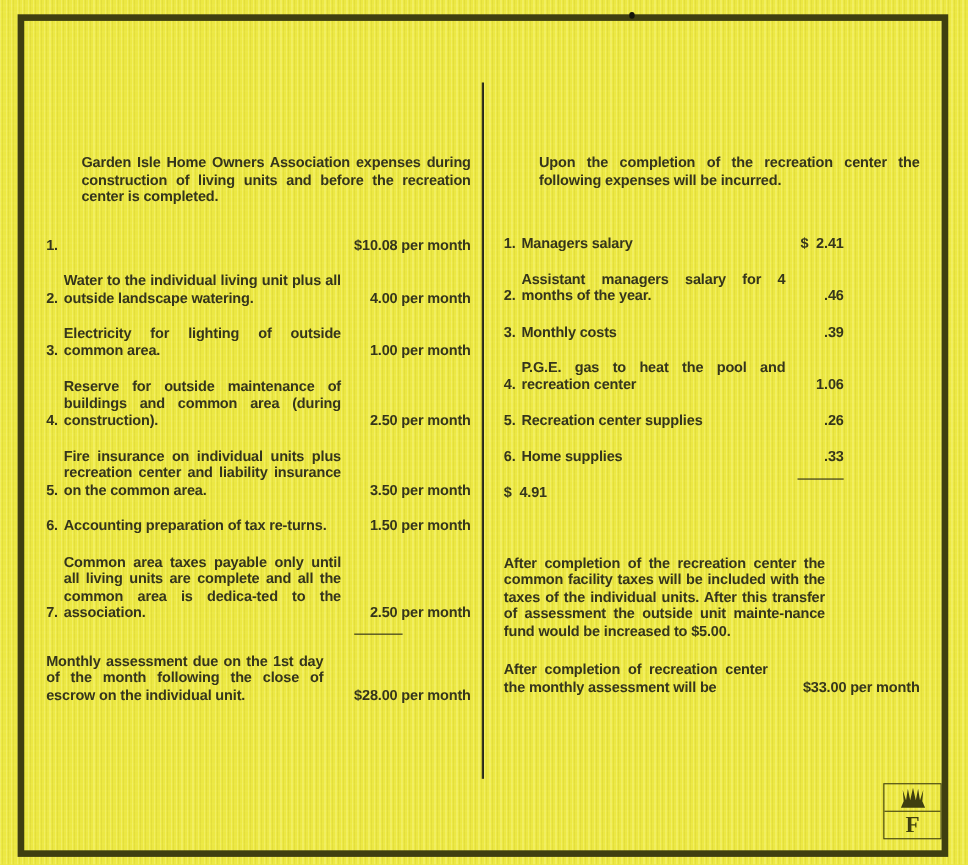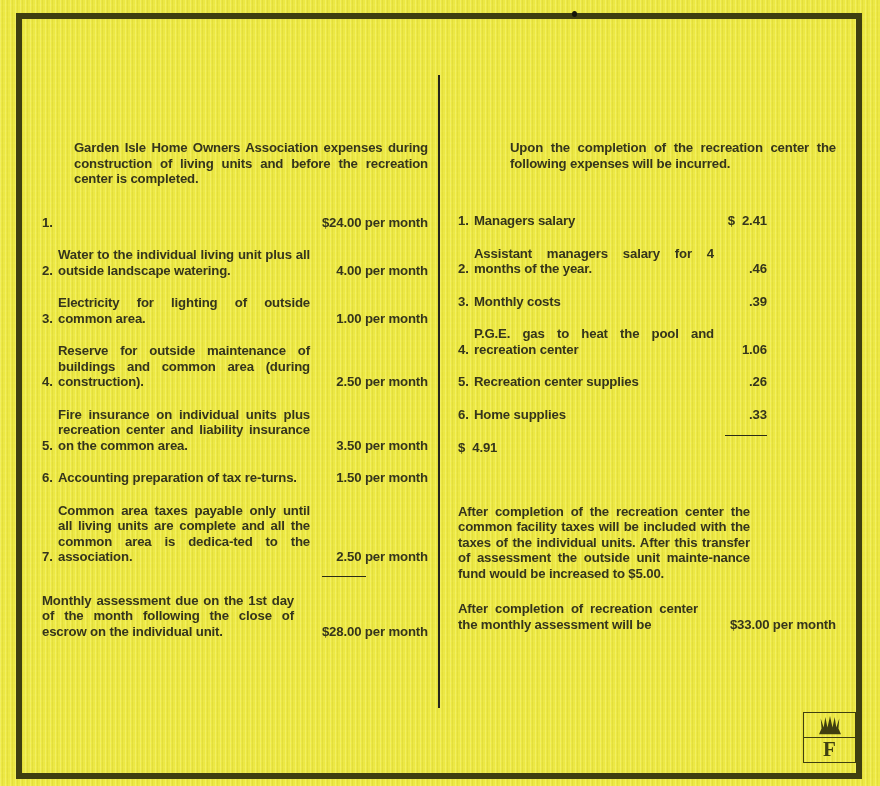--- a/index.html
+++ b/index.html
@@ -35,21 +35,21 @@
   }
   .divider{
     position:absolute;left:438px;top:75px;height:633px;width:2px;
     border-left:1.5px solid #26261a;border-right:1.5px solid #26261a;
   }
   .col{position:absolute;top:140px;}
   .col-left{left:42px;width:386px;}
   .col-right{left:458px;width:378px;}
   .heading{text-align:justify;padding-left:32px;}
   .col-left .heading{margin-bottom:28px;}
-  .col-right .heading{margin-bottom:42px;margin-left:20px;}
+  .col-right .heading{margin-bottom:42px;}
   .item{display:flex;align-items:flex-end;margin-bottom:17px;}
   .num{width:16px;flex:none;}
   .desc{flex:none;text-align:justify;}
   .col-left .desc{width:252px;}
   .col-right .desc{width:240px;}
   .val{flex:1;text-align:right;white-space:pre;}
   .col-right .item{width:309px;}
   .sum-line{
     height:0;border-top:1.6px solid #2b2b18;
   }
@@ -83,21 +83,21 @@
 <div class="page">
   <div class="frame"></div>
   <div class="speck"></div>
   <div class="divider"></div>
 
   <div class="col col-left">
     <div class="heading">Garden Isle Home Owners Association expenses during construction of living units and before the recreation center is completed.</div>
     <div>
         <div class="item">
           <span class="num">1.</span>
-          <span class="val">$24.00 per month</span>
+          <span class="val">$10.08 per month</span>
         </div>
         <div class="item">
           <span class="num">2.</span>
           <span class="desc">Water to the individual living unit plus all outside landscape watering.</span>
           <span class="val">4.00 per month</span>
         </div>
         <div class="item">
           <span class="num">3.</span>
           <span class="desc">Electricity for lighting of outside common area.</span>
           <span class="val">1.00 per month</span>

